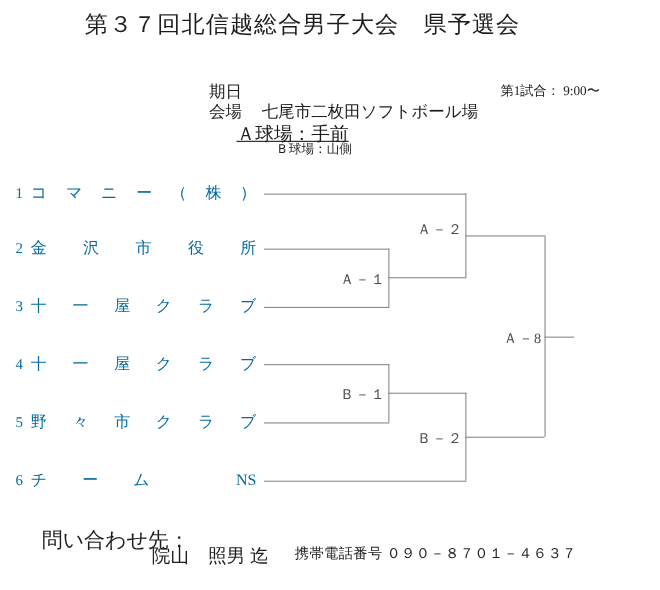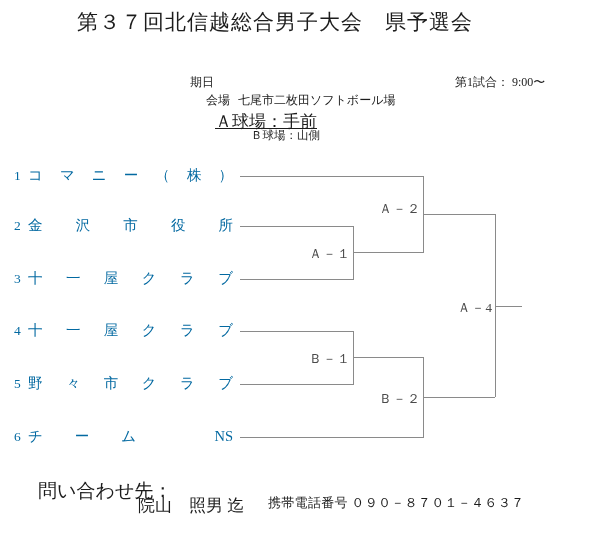--- a/index.html
+++ b/index.html
@@ -24,25 +24,25 @@
     position: absolute;
     left: 0;
     top: 8px;
     width: 550px;
     text-align: center;
     font-size: 21px;
     letter-spacing: 1px;
     color: #1c1c1c;
     white-space: pre;
   }
-  .info-label { position: absolute; font-size: 12px; color:#1c1c1c; white-space: pre; }
+  .info-label { position: absolute; font-size: 15px; color:#1c1c1c; white-space: pre; }
   .info-date   { left: 190px; top: 74px; }
   .info-date-v { left: 238px; top: 74px; }
   .info-first  { left: 455px; top: 74px; font-size: 12px; }
-  .info-place  { left: 190px; top: 92px; margin-left: 16px; }
+  .info-place  { left: 190px; top: 92px; }
   .info-place-v{ left: 238px; top: 92px; }
   .info-fieldA { left: 215px; top: 110px; font-size: 17px; text-decoration: underline; }
   .info-fieldB { left: 215px; top: 128px; font-size: 11.5px; margin-left: 36px; }
 
   
   .team-row {
     position: absolute;
     left: 14px;
     width: 230px;
     height: 20px;
@@ -177,19 +177,19 @@
   <div class="hline" style="left: 423px; top: 397px; width: 72px; border-top-color: rgb(138, 138, 138);"></div>
 
   <div class="vline" style="left: 495px; top: 214px; height: 183px; border-left-color: rgb(138, 138, 138);"></div>
 
   <div class="hline" style="left: 495px; top: 306px; width: 27px; border-top-color: rgb(138, 138, 138);"></div>
 
   <div class="match-label" style="left:303px; top:245px; width:48px;">Ａ－１</div>
   <div class="match-label" style="left:373px; top:200px; width:48px;">Ａ－２</div>
   <div class="match-label" style="left:303px; top:350px; width:48px;">Ｂ－１</div>
   <div class="match-label" style="left:373px; top:390px; width:48px;">Ｂ－２</div>
-  <div class="match-label" style="left:445px; top:299px; width:48px;">Ａ－4</div>
+  <div class="match-label" style="left:445px; top:299px; width:48px;">Ａ－8</div>
 
   <div class="footer-label">問い合わせ先：</div>
   <div class="footer-name">院山　照男 迄</div>
   <div class="footer-phone">携帯電話番号 ０９０－８７０１－４６３７</div>
 
 </div>
 
 </body></html>

